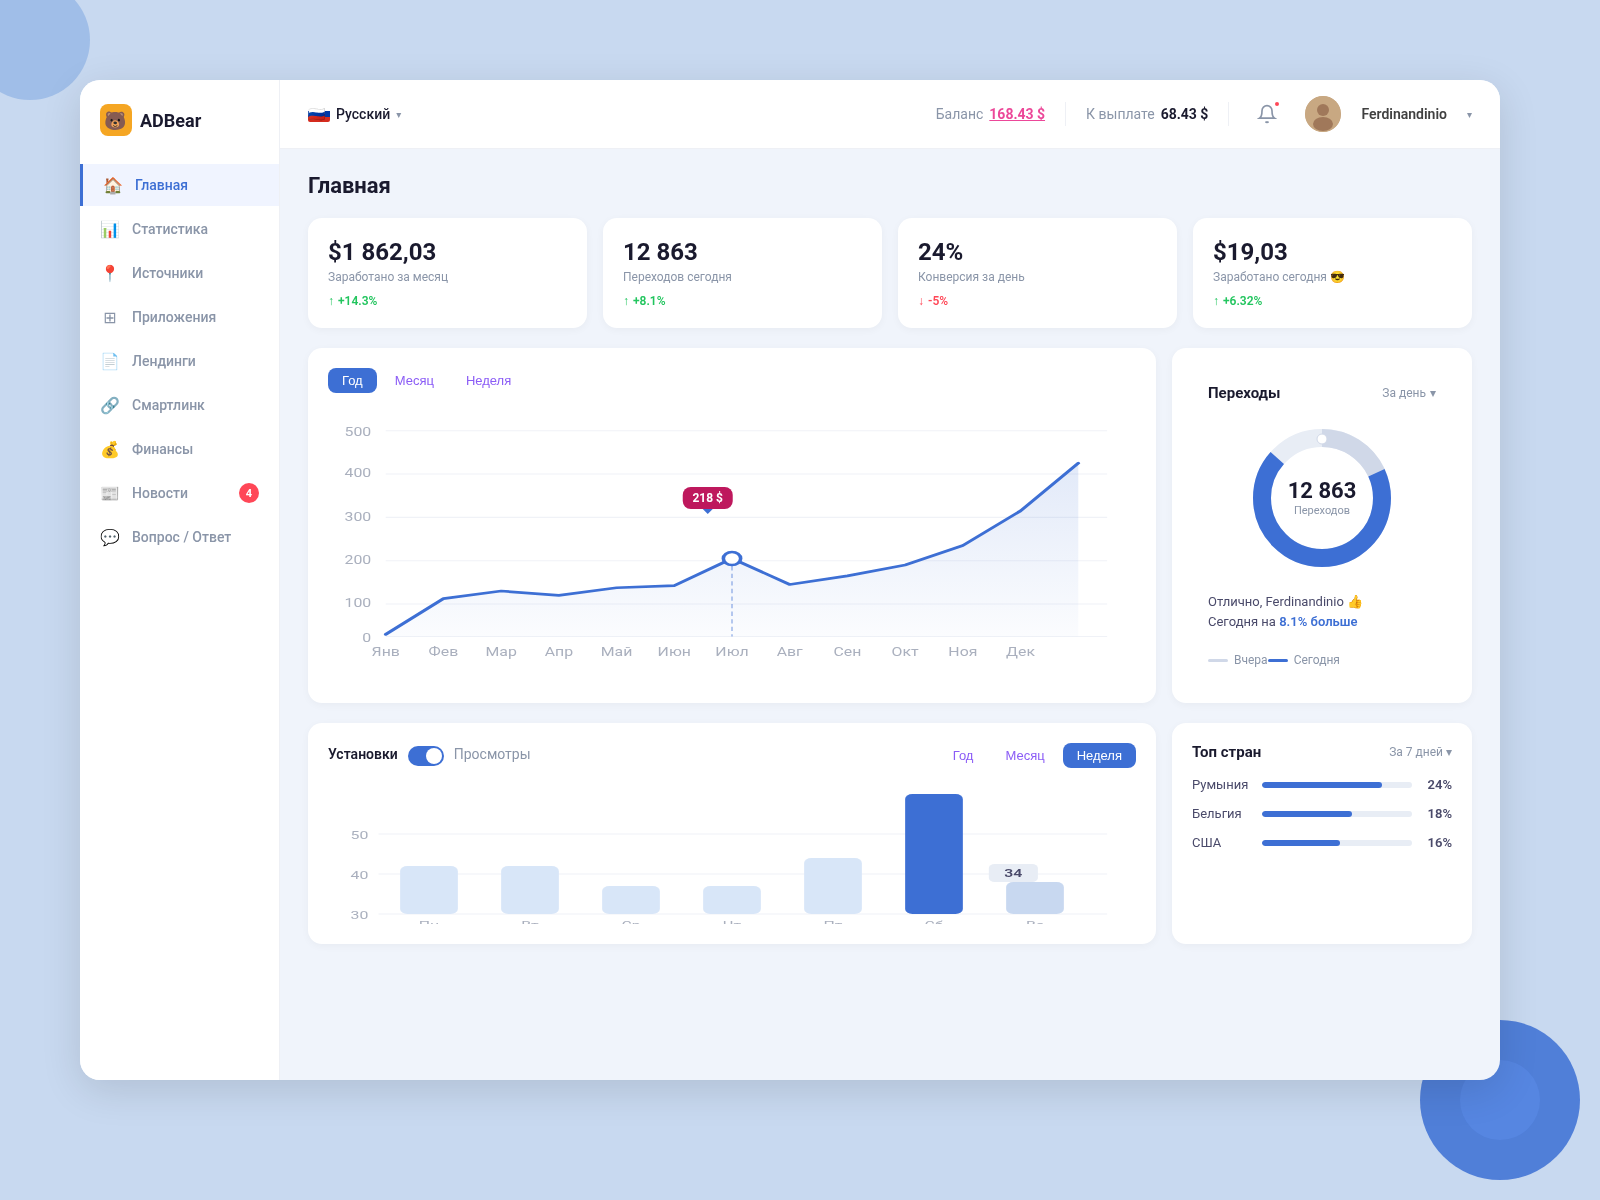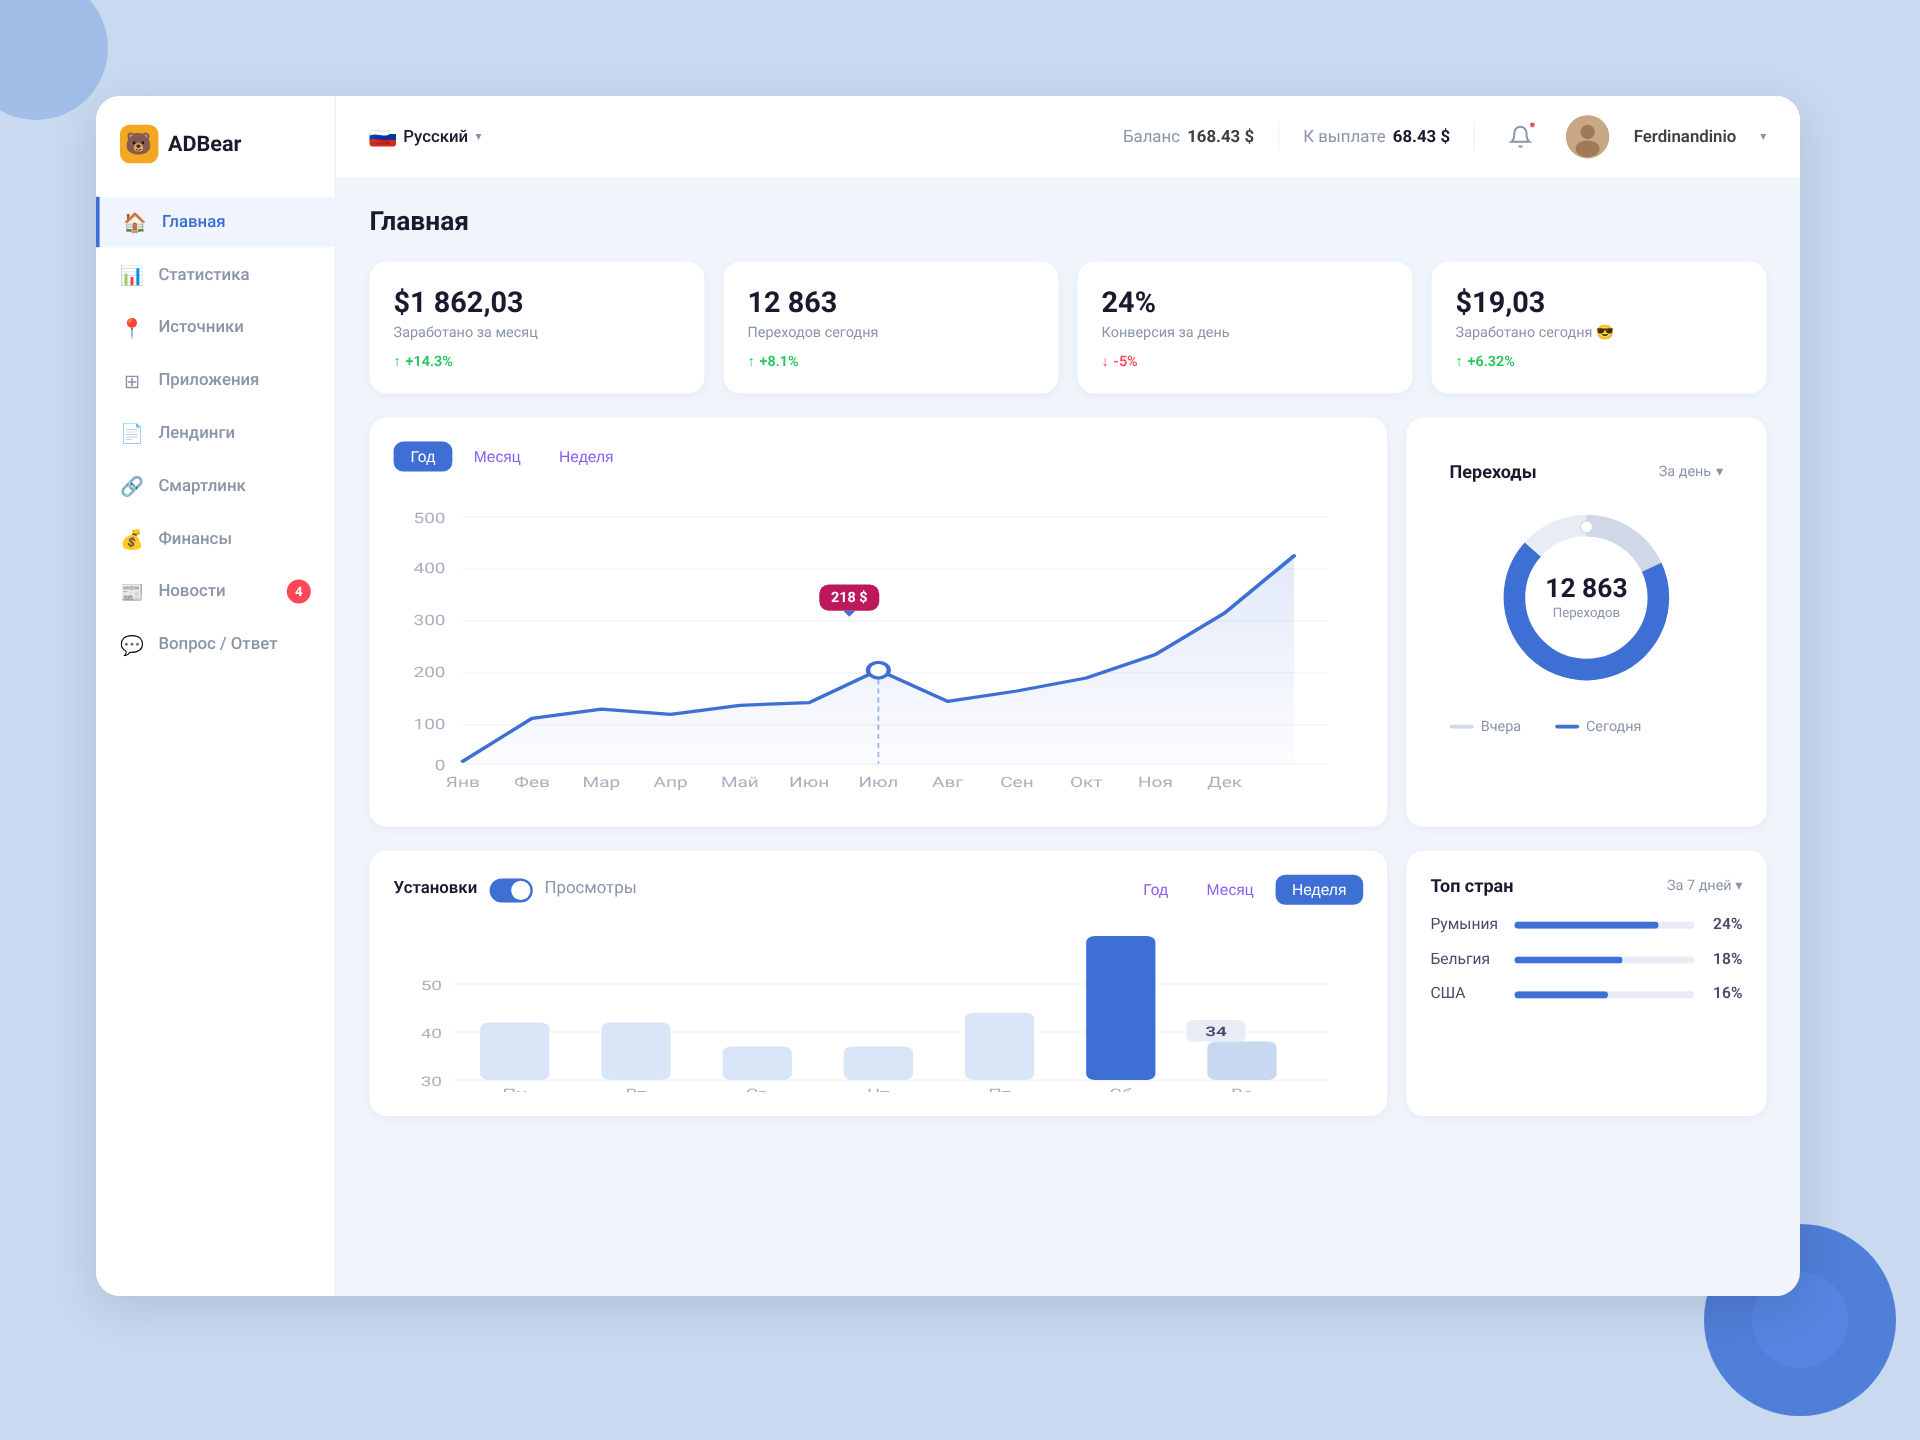--- a/index.html
+++ b/index.html
@@ -169,21 +169,22 @@
     .header-spacer { flex: 1; }
     .header-balance {
       display: flex;
       align-items: center;
       gap: 6px;
       font-size: 14px;
       color: #8a95a8;
     }
     .header-balance .value {
       font-weight: 700;
-      color: #404040;
+      color: #ec4899;
+      text-decoration: underline;
     }
     .header-divider {
       width: 1px;
       height: 24px;
       background: #eef0f5;
     }
     .header-payout {
       display: flex;
       align-items: center;
       gap: 6px;
@@ -416,22 +417,22 @@
       color: #4a4a6a;
       margin-bottom: 4px;
       line-height: 1.5;
     }
     .side-praise .highlight {
       color: #3d6fd4;
       font-weight: 600;
     }
     .legend-row {
       display: flex;
-      gap: 28px;
-      margin-top: 6px;
+      gap: 0;
+      margin-top: 18px;
     }
     .legend-item {
       display: flex;
       align-items: center;
       gap: 6px;
       font-size: 12px;
       color: #8a95a8;
     }
     .legend-dot {
       width: 20px;
@@ -780,20 +781,25 @@
               <circle cx="80" cy="80" r="60" fill="none" stroke="#3d6fd4" stroke-width="18" stroke-dasharray="258 118" stroke-dashoffset="-68" transform="rotate(-90 80 80)"></circle>
 
               <circle cx="80" cy="21" r="5" fill="#fff" stroke="#d0d8e8" stroke-width="1"></circle>
             </svg>
             <div class="donut-center">
               <div class="donut-value">12 863</div>
               <div class="donut-label">Переходов</div>
             </div>
           </div>
 
+          <div class="side-praise">
+            <span>Отлично, Ferdinandinio 👍</span><br>
+            <span>Сегодня на</span>
+            <span class="highlight">8.1% больше</span>
+          </div>
 
           <div class="legend-row">
             <div class="legend-item">
               <div class="legend-dot yesterday"></div>
               <span>Вчера</span>
             </div>
             <div class="legend-item">
               <div class="legend-dot today"></div>
               <span>Сегодня</span>
             </div>

